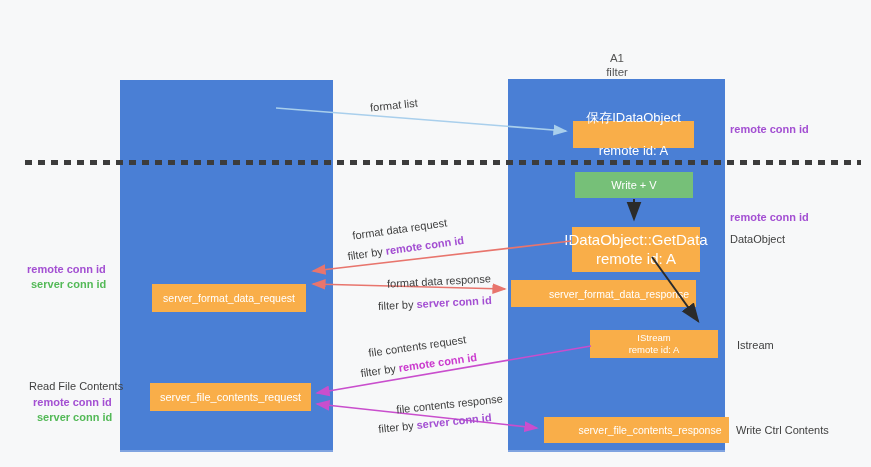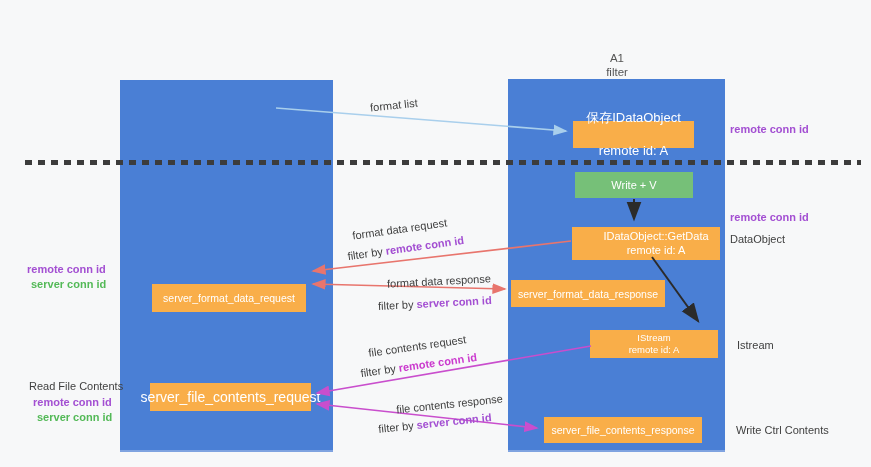--- a/index.html
+++ b/index.html
@@ -27,26 +27,26 @@
   }
   
   .box{z-index:4;display:flex;flex-direction:column;align-items:center;justify-content:center;
        text-align:center;color:#fff;}
   .green{background:#76c078;}
   .orange{background:#f9ae49;}
   .box .l1,.box .l2{display:block;line-height:1.25;}
   #box-ctrl-c{left:157px;top:95px;width:118px;height:26px;font-size:11px;}
   #box-ctrl-v{left:575px;top:172px;width:118px;height:26px;font-size:11px;}
   #box-save{left:573px;top:121px;width:121px;height:27px;font-size:13px;gap:16px;}
-  #box-getdata{left:572px;top:227px;width:128px;height:33px;font-size:11px;padding-left:20px;}
+  #box-getdata{left:572px;top:227px;width:128px;height:45px;font-size:15px;}
   #box-istream{left:590px;top:330px;width:128px;height:28px;font-size:9.5px;}
   #box-fmt-req{left:152px;top:267px;width:154px;height:28px;font-size:10.5px;margin-top:17px;}
-  #box-fmt-resp{left:511px;top:280px;width:154px;height:27px;font-size:10.5px;}
-  #box-file-req{left:150px;top:383px;width:161px;height:28px;font-size:14px;}
-  #box-file-resp{left:544px;top:417px;width:158px;height:26px;font-size:10.5px;}
+  #box-fmt-resp{left:511px;top:280px;width:154px;height:27px;font-size:10.5px;padding-left:31px;}
+  #box-file-req{left:150px;top:383px;width:161px;height:28px;font-size:11px;}
+  #box-file-resp{left:544px;top:417px;width:158px;height:26px;font-size:10.5px;padding-left:27px;}
   
   .msg{font-size:11px;color:#3f3f3f;white-space:nowrap;z-index:6;}
   .purple{color:#a34fd2;font-weight:bold;}
   .magenta{color:#cb3bce;font-weight:bold;}
   .greenlbl{color:#53b957;font-weight:bold;}
   #msg-format-list{left:370px;top:99px;transform:rotate(-6deg);}
   #msg-fdr-1{left:352px;top:223px;transform:rotate(-8deg);}
   #msg-fdr-2{left:347px;top:242px;transform:rotate(-8deg);}
   #msg-fds-1{left:387px;top:275px;transform:rotate(-3deg);}
   #msg-fds-2{left:378px;top:297px;transform:rotate(-3deg);}

